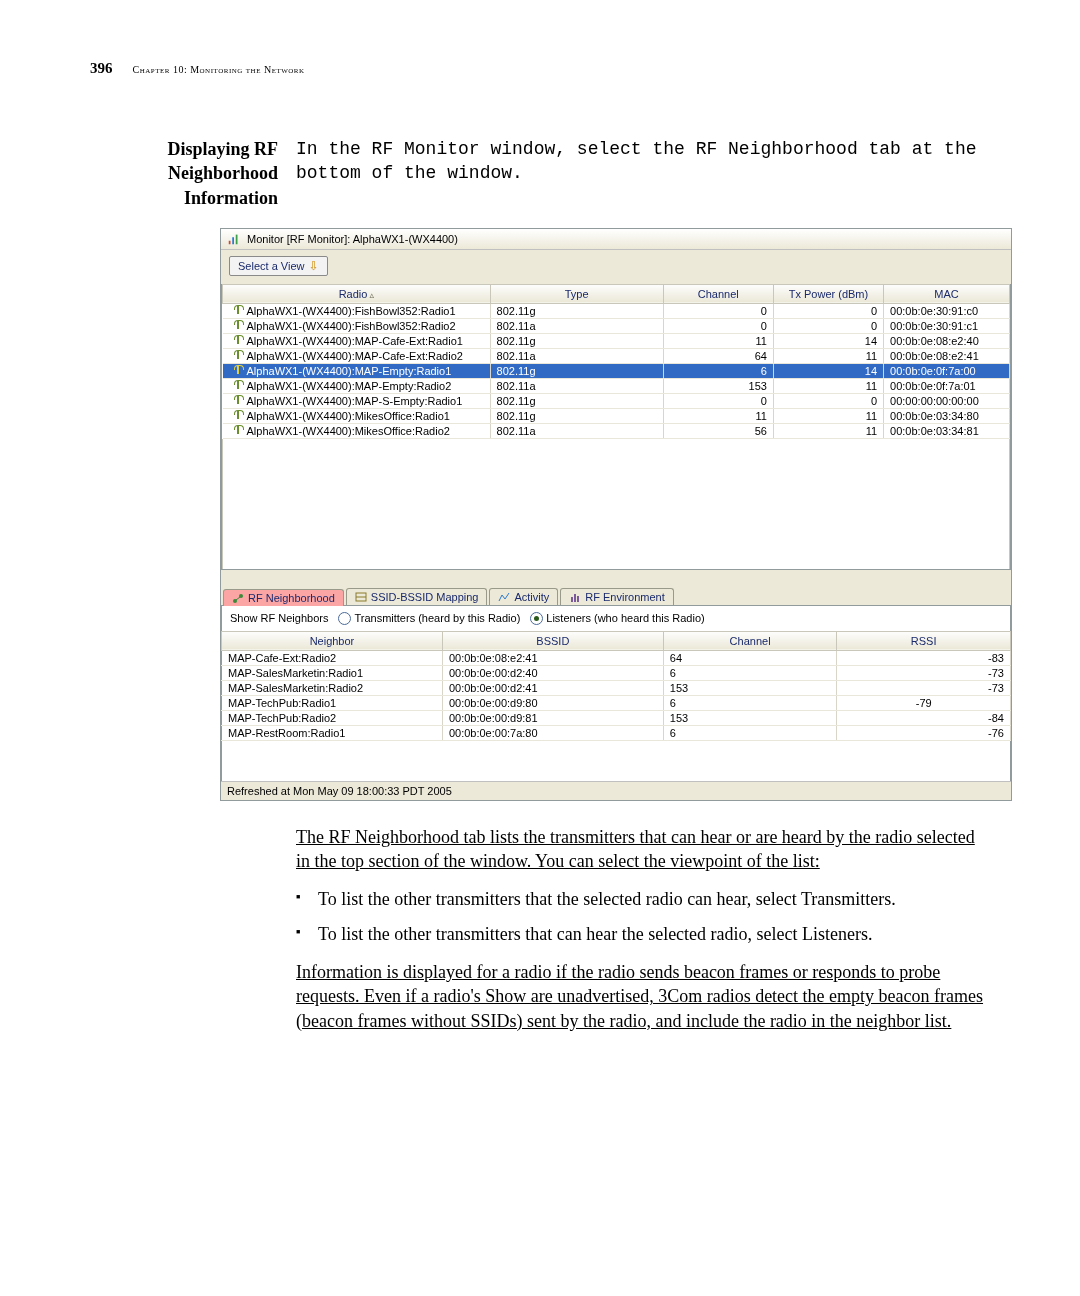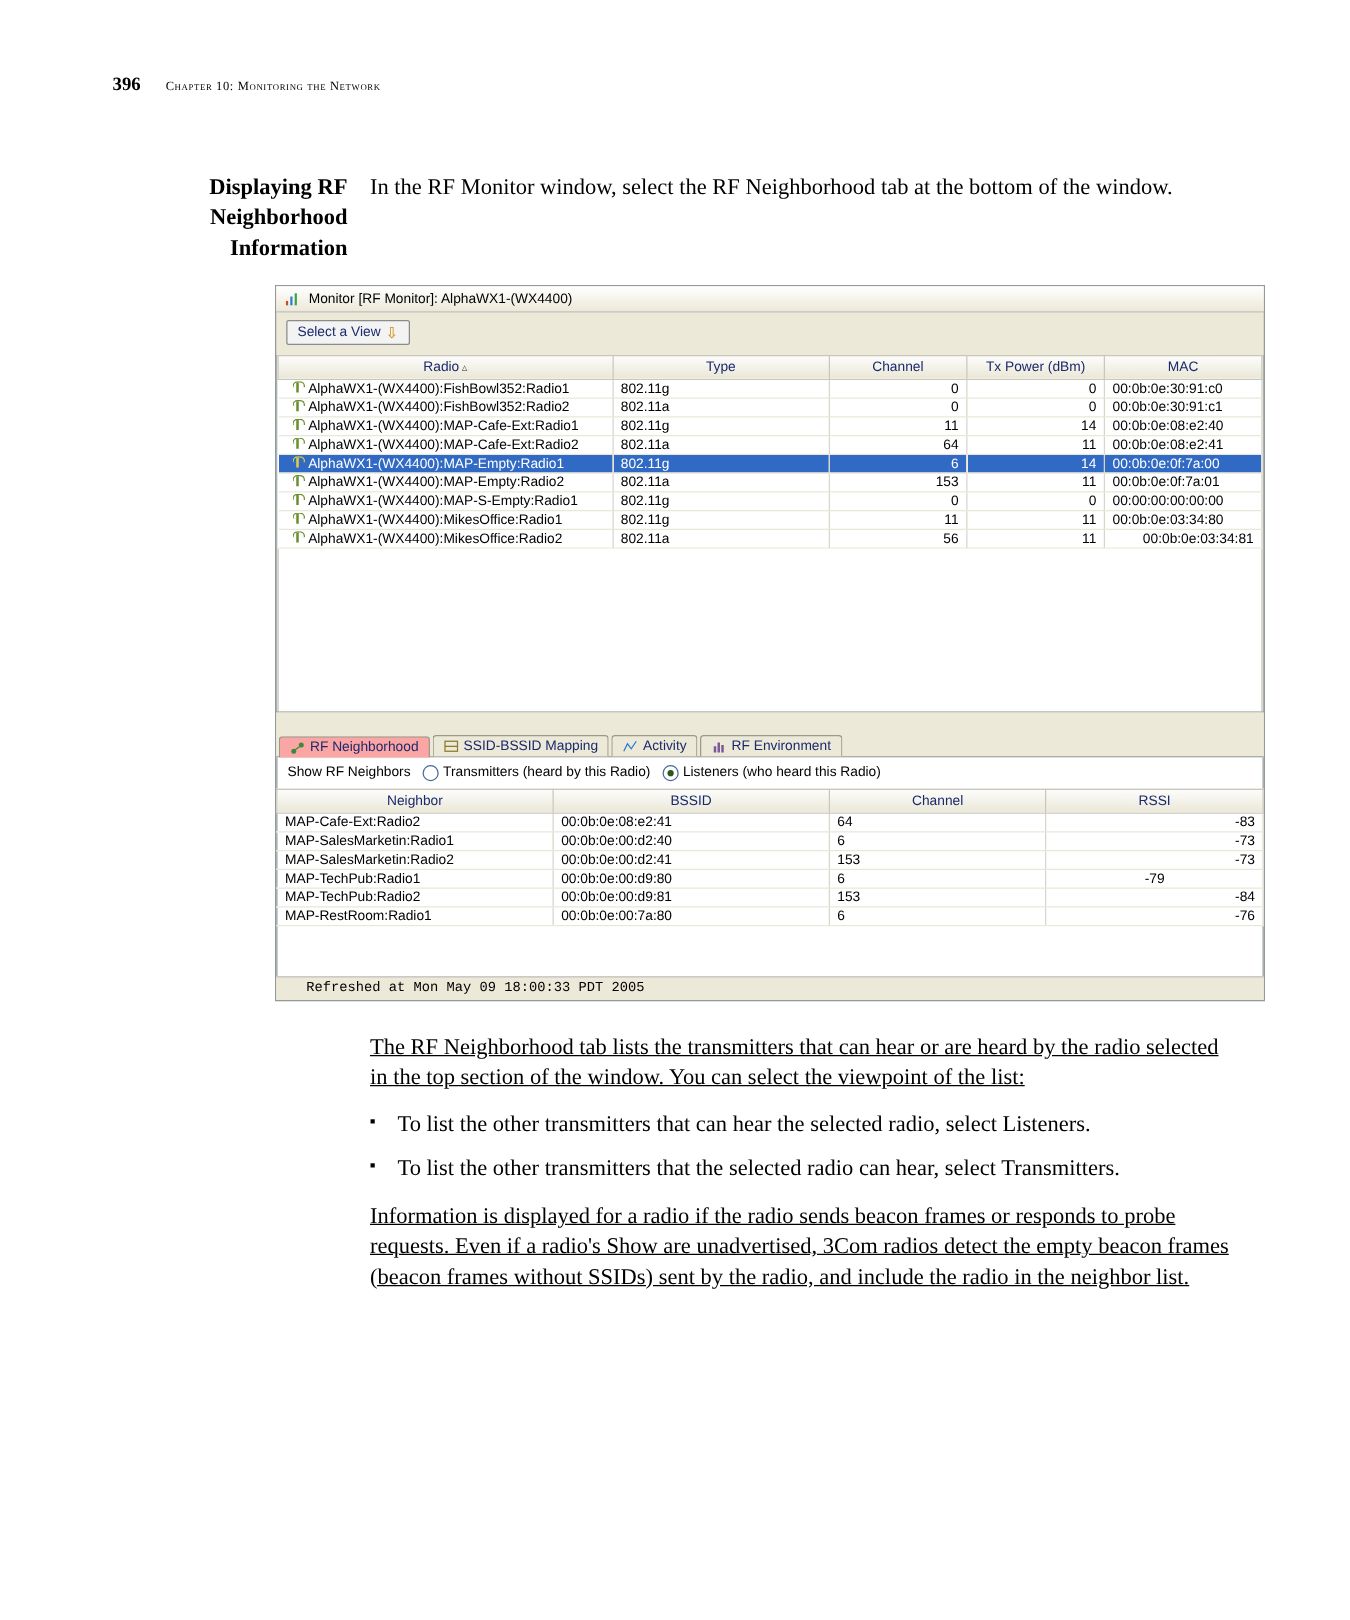--- a/index.html
+++ b/index.html
@@ -38,20 +38,21 @@
     text-align: right;
     font-weight: bold;
     font-size: 18px;
     line-height: 1.35;
     flex: 0 0 188px;
   }
   .section-body {
     flex: 1;
     font-size: 18px;
     line-height: 1.35;
+    font-family: Liberation Mono, monospace;
   }
   .body-text {
     margin-left: 206px;
     font-size: 18px;
     line-height: 1.35;
   }
   .body-para { margin: 14px 0; text-decoration: underline; }
   ul.bullets {
     list-style: none;
     padding-left: 0;
@@ -212,22 +213,21 @@
   }
   .neighbor-grid th { text-align:center; }
   .ncol-n { width:28%; text-align:left;}
   .ncol-b { width:28%; text-align:left;}
   .ncol-c { width:22%; text-align:left;}
   .ncol-r { width:22%; text-align:right;}
   .bottom-blank { height:40px; background:#fff; border-left:1px solid #919b9c; border-right:1px solid #919b9c;}
   .statusbar {
     border-top:1px solid #c0c0c0;
     background:#ece9d8;
-    padding:3px 24px;
-    font-family:Liberation Mono, monospace;
+    padding:3px 6px;
   }
   .sort-ind { font-size:9px; color:#6a6a55; margin-left:2px;}
 </style>
 </head>
 <body>
 
 <div class="page">
 
   <div class="page-header">
     <span class="page-number">396</span>
@@ -381,21 +381,21 @@
             <tr>
               <td style="text-align:left">
                 <div class="radio-cell">
                   <span class="antenna"></span>
                   <span>AlphaWX1-(WX4400):MikesOffice:Radio2</span>
                 </div>
               </td>
               <td style="text-align:left">802.11a</td>
               <td style="text-align:right">56</td>
               <td style="text-align:right">11</td>
-              <td style="text-align:right">00:0b:0e:03:34:81</td>
+              <td style="text-align:left">00:0b:0e:03:34:81</td>
             </tr>
           </tbody>
       </table>
       <div class="blank-fill"></div>
     </div>
 
     <div class="tabs-row">
       <span class="tab active">
         <span class="tab-icon">
             <svg viewBox="0 0 12 12">
@@ -504,19 +504,19 @@
     <div class="bottom-blank"></div>
 
     <div class="statusbar">
       <span>Refreshed at Mon May 09 18:00:33 PDT 2005</span>
     </div>
   </div>
 
   <div class="body-text">
     <div class="body-para">The RF Neighborhood tab lists the transmitters that can hear or are heard by the radio selected in the top section of the window. You can select the viewpoint of the list:</div>
     <ul class="bullets">
+      <li>To list the other transmitters that the selected radio can hear, select Transmitters.</li>
       <li>To list the other transmitters that can hear the selected radio, select Listeners.</li>
-      <li>To list the other transmitters that the selected radio can hear, select Transmitters.</li>
     </ul>
     <div class="body-para">Information is displayed for a radio if the radio sends beacon frames or responds to probe requests. Even if a radio's Show are unadvertised, 3Com radios detect the empty beacon frames (beacon frames without SSIDs) sent by the radio, and include the radio in the neighbor list.</div>
   </div>
 
 </div>
 
 </body></html>

